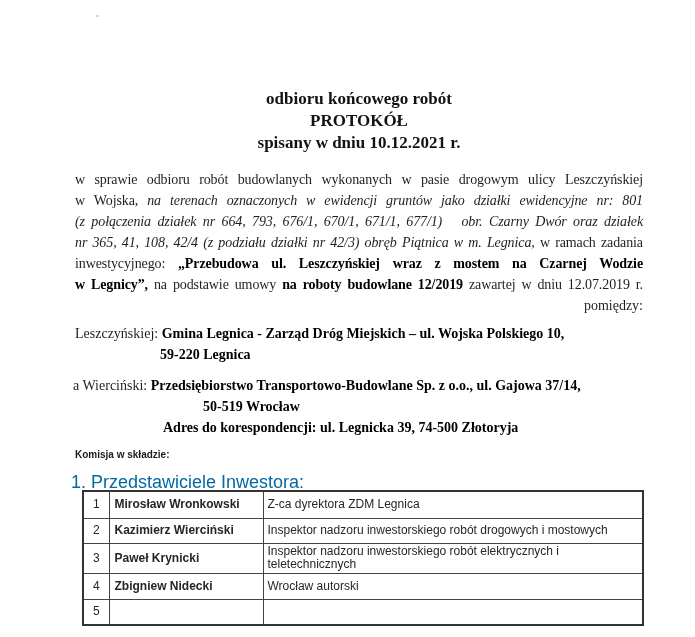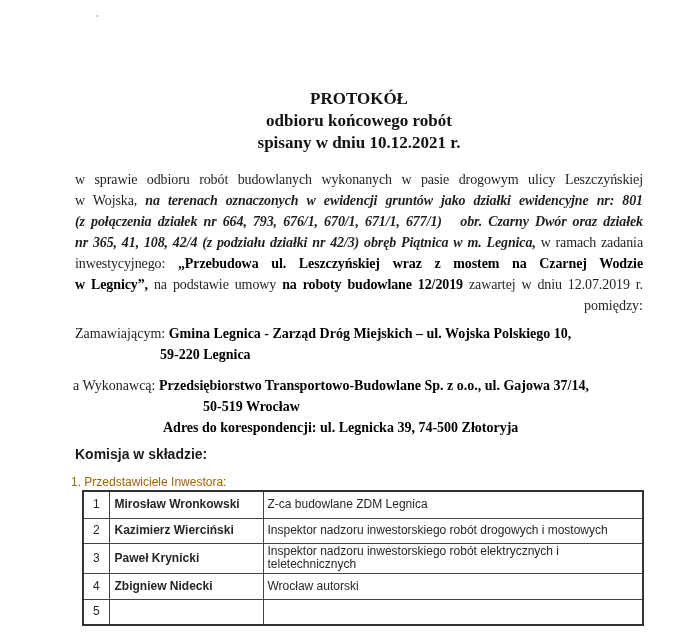--- a/index.html
+++ b/index.html
@@ -41,44 +41,44 @@
     text-align: justify;
     text-align-last: justify;
     -moz-text-align-last: justify;
     word-spacing: -0.6px;
     letter-spacing: -0.1px;
     white-space: normal;
   }
   .lline { text-align: right; }
 
   .seg-r { font-style: normal; font-weight: 400; }
-  .seg-i { font-style: italic; font-weight: 700; margin-top: 48px; }
+  .seg-i { font-style: italic; font-weight: 400; margin-top: 48px; }
   .seg-b { font-style: normal; font-weight: 700; color: #000000; }
 
   
   .party { font-size: 14px; line-height: 21px; }
   .party-zam { margin-top: 7px; }
   .party-wyk { margin-top: 10px; margin-left: -2px; }
   .ind-85  { padding-left: 85px; }
   .ind-128 { padding-left: 130px; }
   .ind-88  { padding-left: 90px; }
 
   
   .k-head {
     margin: 8px 0 0 0;
     font-family: "Liberation Sans", sans-serif;
-    font-size: 14px; line-height: 17px;
+    font-size: 10px; line-height: 17px;
     font-weight: 700; color: #1a1a1a;
   }
   .k-group {
     margin-top: 11px;
     margin-left: -4px;
     font-family: "Liberation Sans", sans-serif;
-    font-size: 12px; line-height: 16px;
-    color: #a16207;
+    font-size: 18px; line-height: 16px;
+    color: #0369a1;
   }
   table.k-table {
     border-collapse: collapse;
     table-layout: fixed;
     margin-left: 7px;
     width: 560px;
     font-family: "Liberation Sans", sans-serif;
     font-size: 12px; line-height: 13px;
     color: #262626;
   }
@@ -97,60 +97,60 @@
   tr.row-5 { height: 26px; }
 </style>
 </head>
 <body>
 
 <div class="page">
 
   <div class="scan-dot"></div>
 
   <header class="title-block">
+    <div>odbioru końcowego robót</div>
     <div>PROTOKÓŁ</div>
-    <div>odbioru końcowego robót</div>
     <div>spisany w dniu 10.12.2021 r.</div>
   </header>
 
   <section class="intro">
     <div class="jline"><span class="seg-r">w sprawie odbioru robót budowlanych wykonanych w pasie drogowym ulicy Leszczyńskiej</span></div>
     <div class="jline"><span class="seg-r">w Wojska, </span><span class="seg-i">na terenach oznaczonych w ewidencji gruntów jako działki ewidencyjne nr: 801</span></div>
     <div class="jline"><span class="seg-i">(z połączenia działek nr 664, 793, 676/1, 670/1, 671/1, 677/1)&nbsp;&nbsp; obr. Czarny Dwór oraz działek</span></div>
     <div class="jline"><span class="seg-i">nr 365, 41, 108, 42/4 (z podziału działki nr 42/3) obręb Piątnica w m. Legnica,</span><span class="seg-r"> w ramach zadania</span></div>
     <div class="jline"><span class="seg-r">inwestycyjnego: </span><span class="seg-b">„Przebudowa ul. Leszczyńskiej wraz z mostem na Czarnej Wodzie</span></div>
     <div class="jline"><span class="seg-b">w Legnicy”,</span><span class="seg-r"> na podstawie umowy </span><span class="seg-b">na roboty budowlane 12/2019</span><span class="seg-r"> zawartej w dniu 12.07.2019 r.</span></div>
     <div class="lline"><span class="seg-r">pomiędzy:</span></div>
   </section>
 
   <section class="party party-zam">
-    <div><span class="seg-r">Zamawiającym: </span><span class="seg-b">Gmina Legnica - Zarząd Dróg Miejskich – ul. Wojska Polskiego 10,</span></div>
+    <div><span class="seg-r">Leszczyńskiej: </span><span class="seg-b">Gmina Legnica - Zarząd Dróg Miejskich – ul. Wojska Polskiego 10,</span></div>
     <div class="ind-85"><span class="seg-b">59-220 Legnica</span></div>
   </section>
 
   <section class="party party-wyk">
-    <div><span class="seg-r">a Wykonawcą: </span><span class="seg-b">Przedsiębiorstwo Transportowo-Budowlane Sp. z o.o., ul. Gajowa 37/14,</span></div>
+    <div><span class="seg-r">a Wierciński: </span><span class="seg-b">Przedsiębiorstwo Transportowo-Budowlane Sp. z o.o., ul. Gajowa 37/14,</span></div>
     <div class="ind-128"><span class="seg-b">50-519 Wrocław</span></div>
     <div class="ind-88"><span class="seg-b">Adres do korespondencji: ul. Legnicka 39, 74-500 Złotoryja</span></div>
   </section>
 
   <h2 class="k-head">Komisja w składzie:</h2>
   <div class="k-group">1. Przedstawiciele Inwestora:</div>
 
   <table class="k-table">
     <colgroup>
       <col class="col-no">
         <col class="col-name">
         <col class="col-role">
     </colgroup>
     <tbody>
       <tr class="row-1">
         <td class="td-no">1</td>
         <td class="td-name">Mirosław Wronkowski</td>
-        <td class="td-role">Z-ca budowlane ZDM Legnica</td>
+        <td class="td-role">Z-ca dyrektora ZDM Legnica</td>
       </tr>
       <tr class="row-2">
         <td class="td-no">2</td>
         <td class="td-name">Kazimierz Wierciński</td>
         <td class="td-role">Inspektor nadzoru inwestorskiego robót drogowych i mostowych</td>
       </tr>
       <tr class="row-3">
         <td class="td-no">3</td>
         <td class="td-name">Paweł Krynicki</td>
         <td class="td-role">Inspektor nadzoru inwestorskiego robót elektrycznych i teletechnicznych</td>

